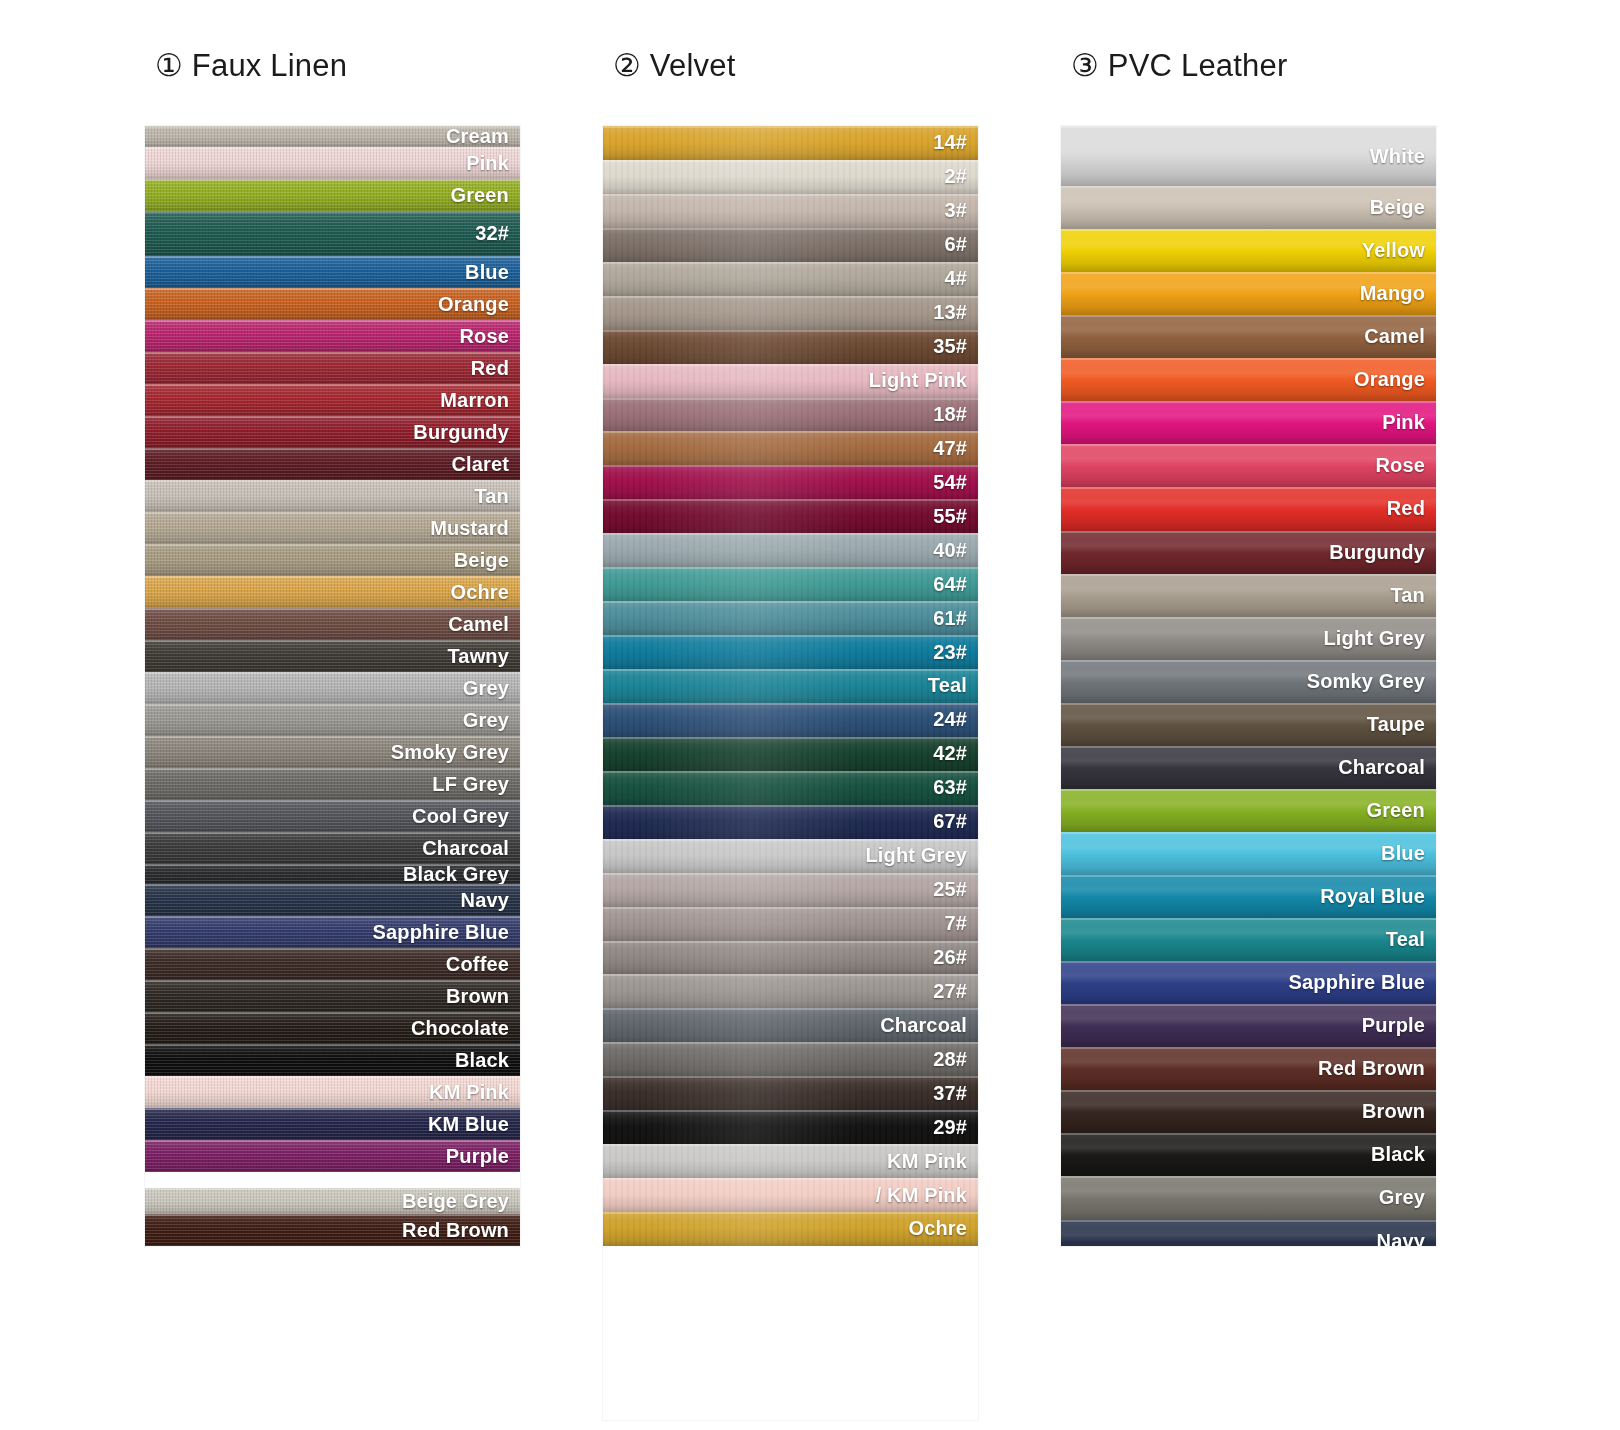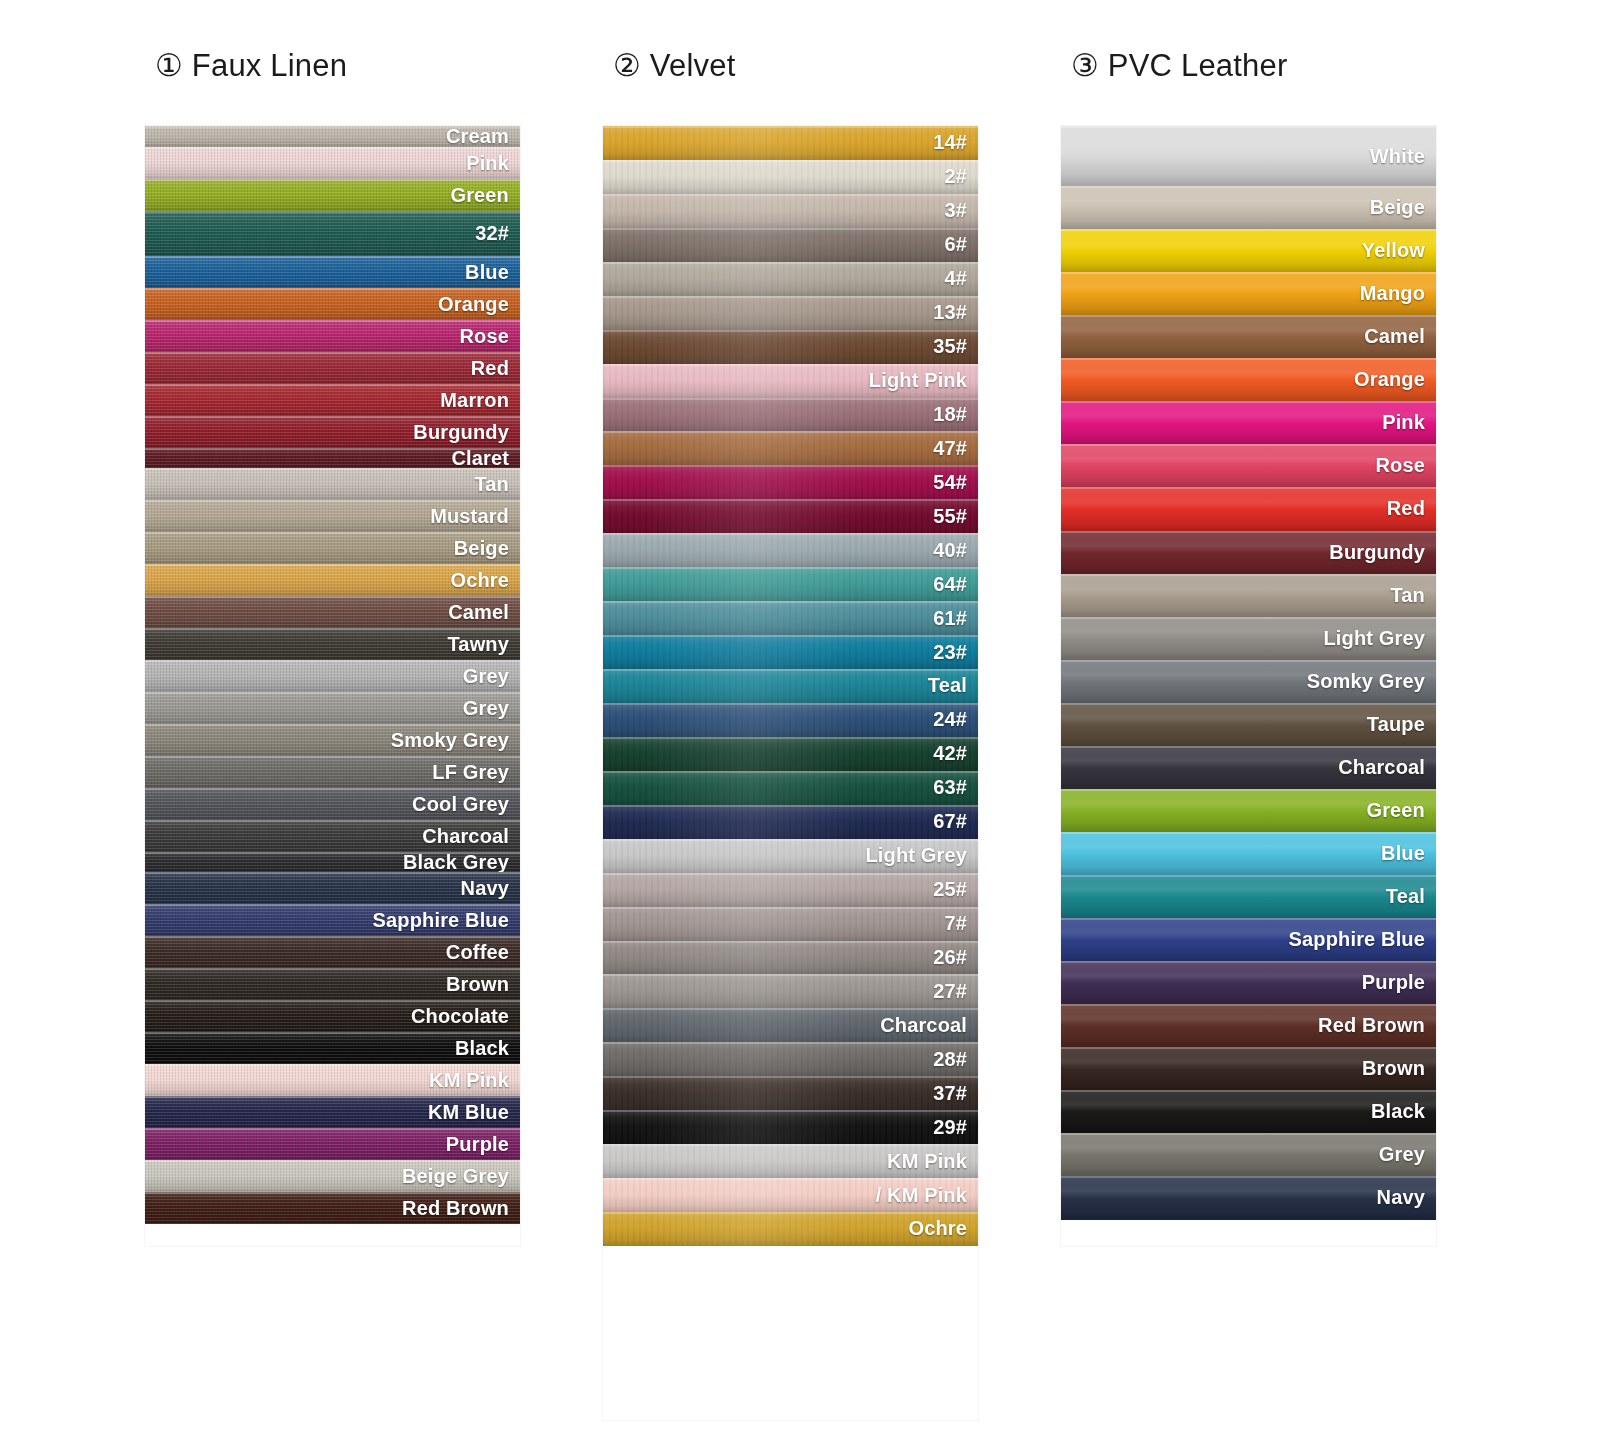--- a/index.html
+++ b/index.html
@@ -173,21 +173,21 @@
             <span class="swatch-label">Red</span>
           </div>
           <div class="swatch linen" style="height: 32px; background-color: rgb(164, 38, 47);">
             <span class="tex"></span>
             <span class="swatch-label">Marron</span>
           </div>
           <div class="swatch linen" style="height: 32px; background-color: rgb(143, 29, 42);">
             <span class="tex"></span>
             <span class="swatch-label">Burgundy</span>
           </div>
-          <div class="swatch linen" style="height: 20px; background-color: rgb(93, 27, 35);">
+          <div class="swatch linen" style="height: 32px; background-color: rgb(93, 27, 35);">
             <span class="tex"></span>
             <span class="swatch-label">Claret</span>
           </div>
           <div class="swatch linen" style="height: 32px; background-color: rgb(198, 191, 182);">
             <span class="tex"></span>
             <span class="swatch-label">Tan</span>
           </div>
           <div class="swatch linen" style="height: 32px; background-color: rgb(179, 167, 146);">
             <span class="tex"></span>
             <span class="swatch-label">Mustard</span>
@@ -265,21 +265,21 @@
             <span class="swatch-label">KM Pink</span>
           </div>
           <div class="swatch linen" style="height: 32px; background-color: rgb(36, 38, 74);">
             <span class="tex"></span>
             <span class="swatch-label">KM Blue</span>
           </div>
           <div class="swatch linen" style="height: 32px; background-color: rgb(123, 31, 99);">
             <span class="tex"></span>
             <span class="swatch-label">Purple</span>
           </div>
-          <div class="swatch linen" style="height: 32px; background-color: rgb(201, 198, 188);">
+          <div class="swatch linen" style="height: 26px; background-color: rgb(201, 198, 188); margin-top: 16px;">
             <span class="tex"></span>
             <span class="swatch-label">Beige Grey</span>
           </div>
           <div class="swatch linen" style="height: 32px; background-color: rgb(63, 29, 20);">
             <span class="tex"></span>
             <span class="swatch-label">Red Brown</span>
           </div>
         </div>
       </div>
       <div class="column">
@@ -483,20 +483,24 @@
             <span class="swatch-label">Charcoal</span>
           </div>
           <div class="swatch leather" style="height: 43.0769px; background-color: rgb(132, 176, 32);">
             <span class="tex"></span>
             <span class="swatch-label">Green</span>
           </div>
           <div class="swatch leather" style="height: 43.0769px; background-color: rgb(73, 192, 222);">
             <span class="tex"></span>
             <span class="swatch-label">Blue</span>
           </div>
+          <div class="swatch leather" style="height: 43.0769px; background-color: rgb(15, 134, 168);">
+            <span class="tex"></span>
+            <span class="swatch-label">Royal Blue</span>
+          </div>
           <div class="swatch leather" style="height: 43.0769px; background-color: rgb(22, 133, 140);">
             <span class="tex"></span>
             <span class="swatch-label">Teal</span>
           </div>
           <div class="swatch leather" style="height: 43.0769px; background-color: rgb(42, 60, 134);">
             <span class="tex"></span>
             <span class="swatch-label">Sapphire Blue</span>
           </div>
           <div class="swatch leather" style="height: 43.0769px; background-color: rgb(60, 42, 82);">
             <span class="tex"></span>

